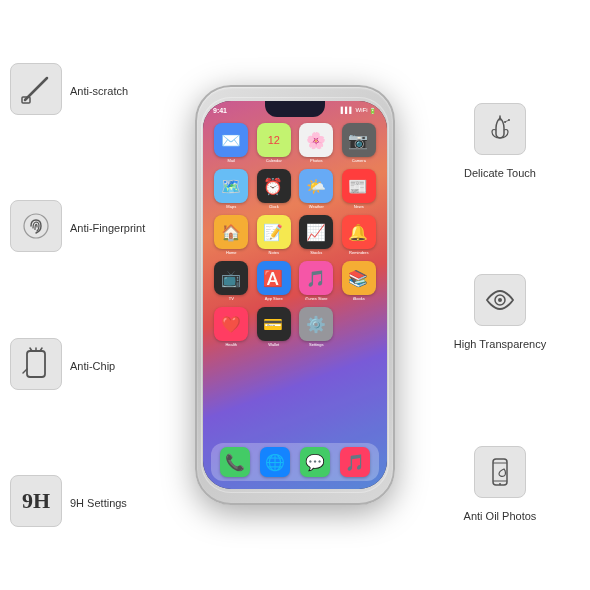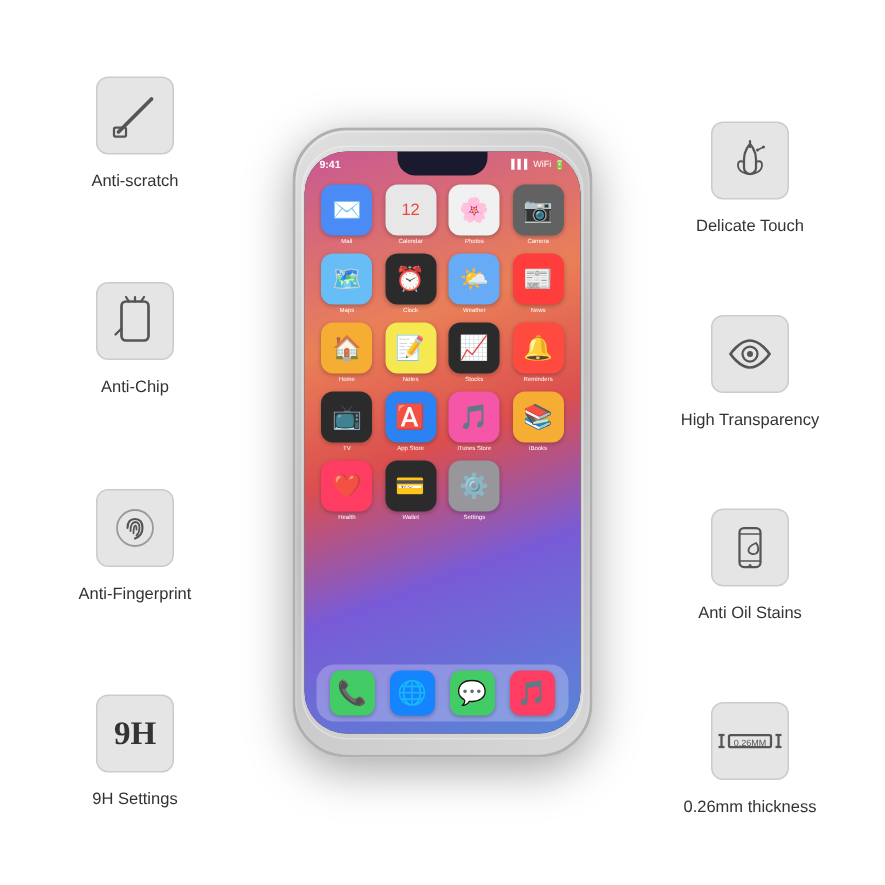--- a/index.html
+++ b/index.html
@@ -181,21 +181,21 @@
       gap: 8px;
     }
 
     .feature-item.right {
       flex-direction: column;
       align-items: center;
       text-align: center;
     }
 
     .feature-item.left {
-      flex-direction: column;
+      flex-direction: row;
       align-items: center;
     }
 
     .feature-icon-box {
       width: 52px;
       height: 52px;
       border: 1.5px solid #cccccc;
       border-radius: 8px;
       display: flex;
       align-items: center;
@@ -242,40 +242,40 @@
           <line x1="6" y1="28" x2="28" y2="6" stroke="#555" stroke-width="2.5" stroke-linecap="round"></line>
           <rect x="3" y="25" width="8" height="6" rx="1" fill="none" stroke="#555" stroke-width="1.5"></rect>
         </svg>
       </div>
       <span class="feature-label">Anti-scratch</span>
     </div>
 
     <div class="feature-item left">
       <div class="feature-icon-box">
         <svg width="34" height="34" viewBox="0 0 34 34">
+          <ellipse cx="17" cy="17" rx="12" ry="12" fill="none" stroke="#999" stroke-width="1.2"></ellipse>
+          <path d="M12 17 Q12 11 17 11 Q22 11 22 17 Q22 22 17 24" fill="none" stroke="#555" stroke-width="1.4" stroke-linecap="round"></path>
+          <path d="M14 19 Q14 13.5 17 13 Q20 13 20 17 Q20 20 18 22" fill="none" stroke="#555" stroke-width="1.2" stroke-linecap="round"></path>
+          <path d="M16 20.5 Q16 16 17 15.5 Q18 15 18 18" fill="none" stroke="#555" stroke-width="1.2" stroke-linecap="round"></path>
+        </svg>
+      </div>
+      <span class="feature-label">Anti-Fingerprint</span>
+    </div>
+
+    <div class="feature-item left">
+      <div class="feature-icon-box">
+        <svg width="34" height="34" viewBox="0 0 34 34">
           <rect x="8" y="4" width="18" height="26" rx="3" fill="none" stroke="#555" stroke-width="1.8"></rect>
           <line x1="13" y1="4" x2="11" y2="1" stroke="#555" stroke-width="1.5" stroke-linecap="round"></line>
           <line x1="17" y1="4" x2="17" y2="1" stroke="#555" stroke-width="1.5" stroke-linecap="round"></line>
           <line x1="21" y1="4" x2="23" y2="1" stroke="#555" stroke-width="1.5" stroke-linecap="round"></line>
           <path d="M8 22 L4 26" stroke="#555" stroke-width="1.5" stroke-linecap="round"></path>
         </svg>
       </div>
       <span class="feature-label">Anti-Chip</span>
-    </div>
-
-    <div class="feature-item left">
-      <div class="feature-icon-box">
-        <svg width="34" height="34" viewBox="0 0 34 34">
-          <ellipse cx="17" cy="17" rx="12" ry="12" fill="none" stroke="#999" stroke-width="1.2"></ellipse>
-          <path d="M12 17 Q12 11 17 11 Q22 11 22 17 Q22 22 17 24" fill="none" stroke="#555" stroke-width="1.4" stroke-linecap="round"></path>
-          <path d="M14 19 Q14 13.5 17 13 Q20 13 20 17 Q20 20 18 22" fill="none" stroke="#555" stroke-width="1.2" stroke-linecap="round"></path>
-          <path d="M16 20.5 Q16 16 17 15.5 Q18 15 18 18" fill="none" stroke="#555" stroke-width="1.2" stroke-linecap="round"></path>
-        </svg>
-      </div>
-      <span class="feature-label">Anti-Fingerprint</span>
     </div>
 
     <div class="feature-item left">
       <div class="feature-icon-box">
         <span style="font-size:22px;font-weight:bold;color:#333;font-family:serif;">9H</span>
       </div>
       <span class="feature-label">9H Settings</span>
     </div>
 
 
@@ -296,21 +296,21 @@
             <span>🔋</span>
           </div>
         </div>
 
         <div class="app-grid">
           <div class="app-item">
             <div class="app-icon" style="background:#3b82f6;">✉️</div>
             <div class="app-label">Mail</div>
           </div>
           <div class="app-item">
-            <div class="app-icon" style="background:#e5e5e5;">
+            <div class="app-icon" style="background:#bef264;">
                 <span style="font-size:11px;color:#e33;">12</span>
               </div>
             <div class="app-label">Calendar</div>
           </div>
           <div class="app-item">
             <div class="app-icon" style="background:#f0f0f0;">🌸</div>
             <div class="app-label">Photos</div>
           </div>
           <div class="app-item">
             <div class="app-icon" style="background:#555;">📷</div>
@@ -437,39 +437,20 @@
         <svg width="34" height="34" viewBox="0 0 34 34">
 
           <rect x="10" y="4" width="14" height="26" rx="3" fill="none" stroke="#555" stroke-width="1.5"></rect>
           <line x1="10" y1="8" x2="24" y2="8" stroke="#555" stroke-width="1"></line>
           <line x1="10" y1="26" x2="24" y2="26" stroke="#555" stroke-width="1"></line>
           <circle cx="17" cy="29" r="1" fill="#555"></circle>
 
           <path d="M21 14 C23 16 23 20 21 21 C19 22 16 21 16 19 C16 16 21 14 21 14Z" fill="none" stroke="#555" stroke-width="1.2"></path>
         </svg>
       </div>
-      <span class="feature-label">Anti Oil Stains</span>
-    </div>
-
-
-    <div class="feature-item right">
-      <div class="feature-icon-box">
-        <svg width="44" height="40" viewBox="0 0 44 40">
-
-          <rect x="8" y="16" width="28" height="8" rx="1" fill="none" stroke="#555" stroke-width="1.5"></rect>
-
-          <line x1="3" y1="16" x2="3" y2="24" stroke="#555" stroke-width="1.5"></line>
-          <line x1="1" y1="16" x2="5" y2="16" stroke="#555" stroke-width="1.5"></line>
-          <line x1="1" y1="24" x2="5" y2="24" stroke="#555" stroke-width="1.5"></line>
-
-          <line x1="41" y1="16" x2="41" y2="24" stroke="#555" stroke-width="1.5"></line>
-          <line x1="39" y1="16" x2="43" y2="16" stroke="#555" stroke-width="1.5"></line>
-          <line x1="39" y1="24" x2="43" y2="24" stroke="#555" stroke-width="1.5"></line>
-
-          <text x="22" y="23" text-anchor="middle" font-size="6" fill="#555" font-family="Arial">0.26MM</text>
-        </svg>
-      </div>
-      <span class="feature-label">0.26mm thickness</span>
-    </div>
+      <span class="feature-label">Anti Oil Photos</span>
+    </div>
+
+
 
   </div>
 
 </div>
 
 </body></html>

